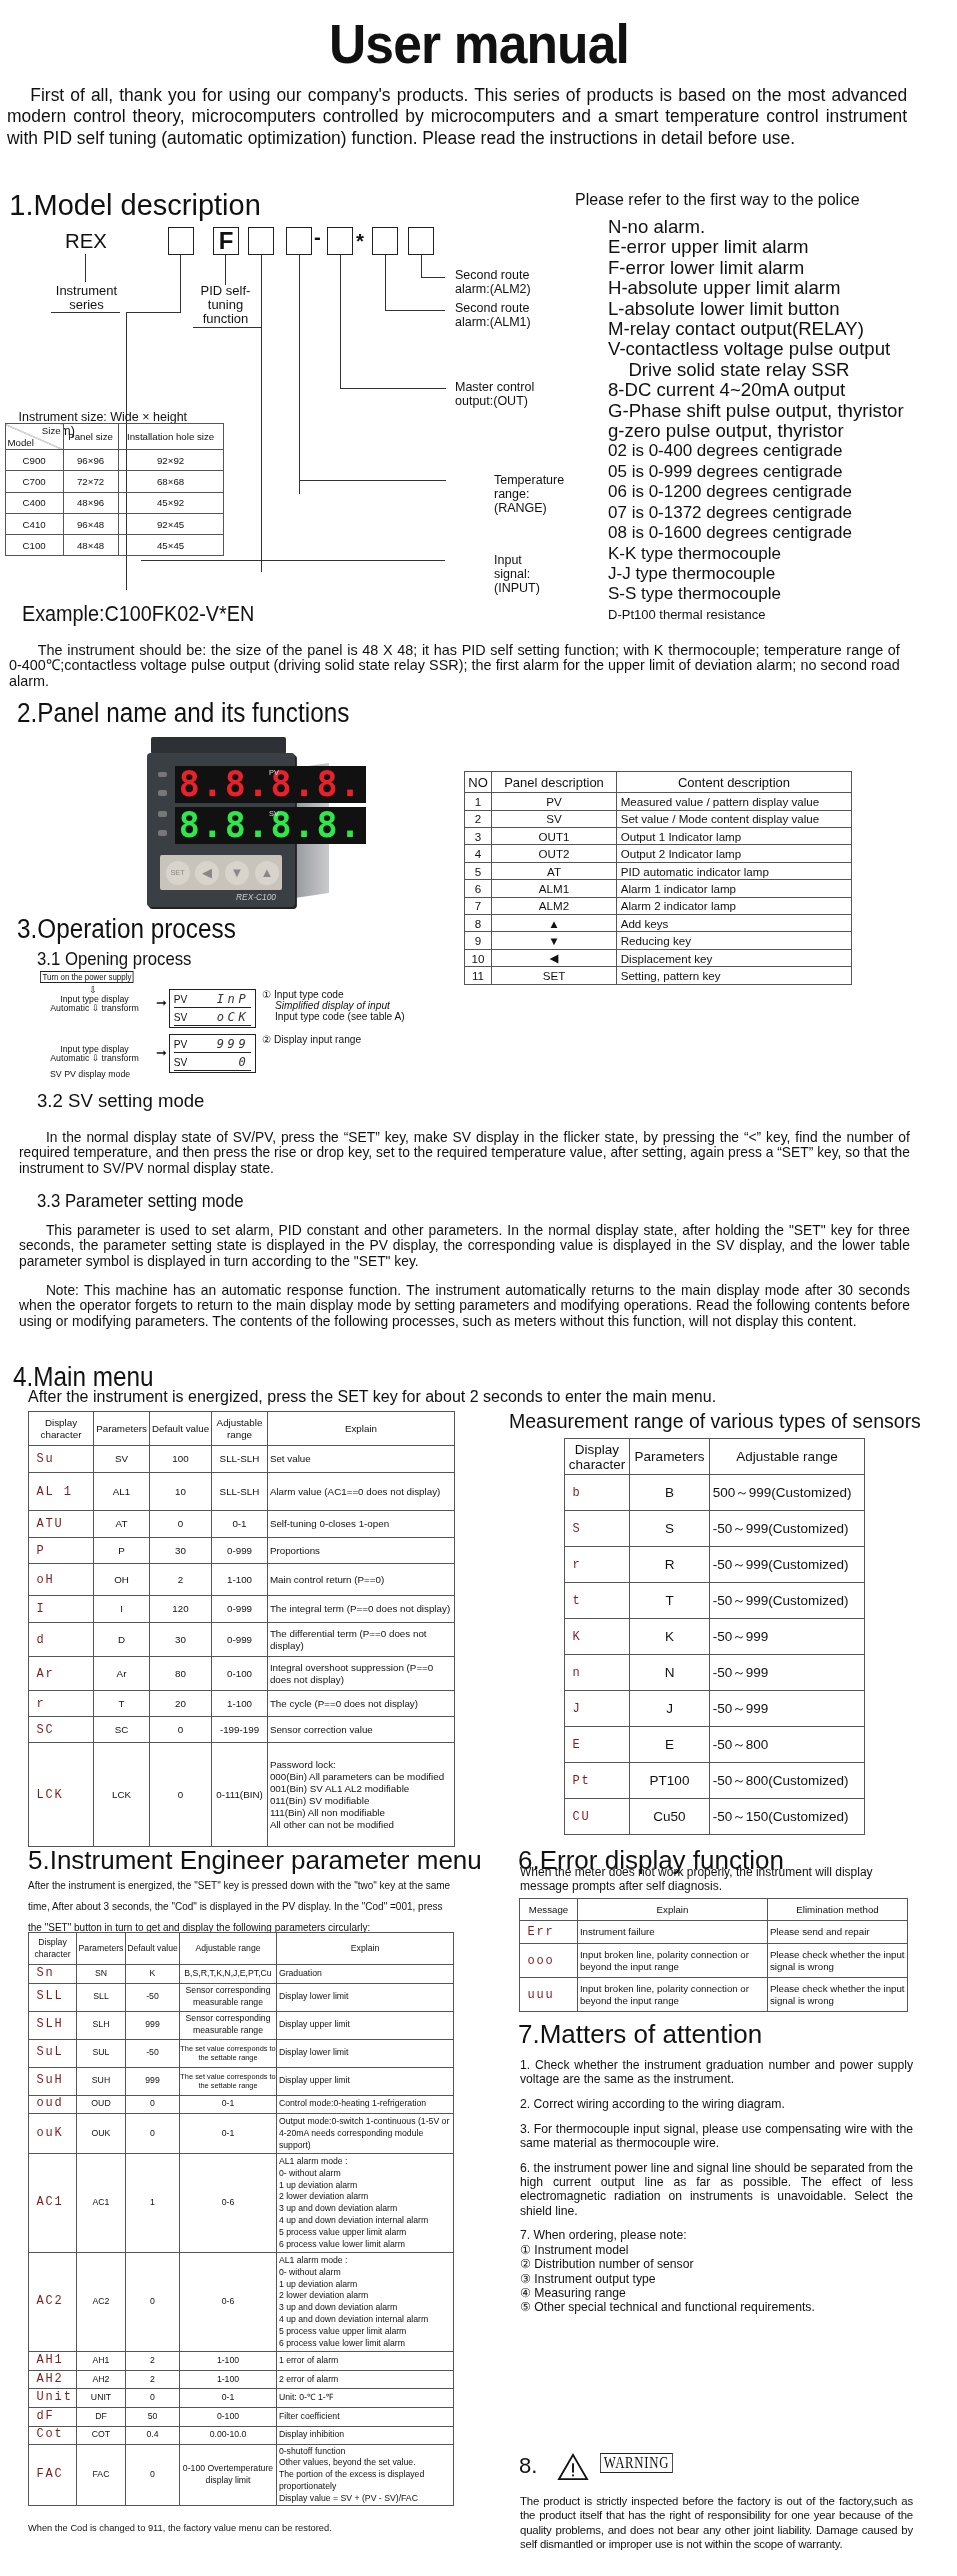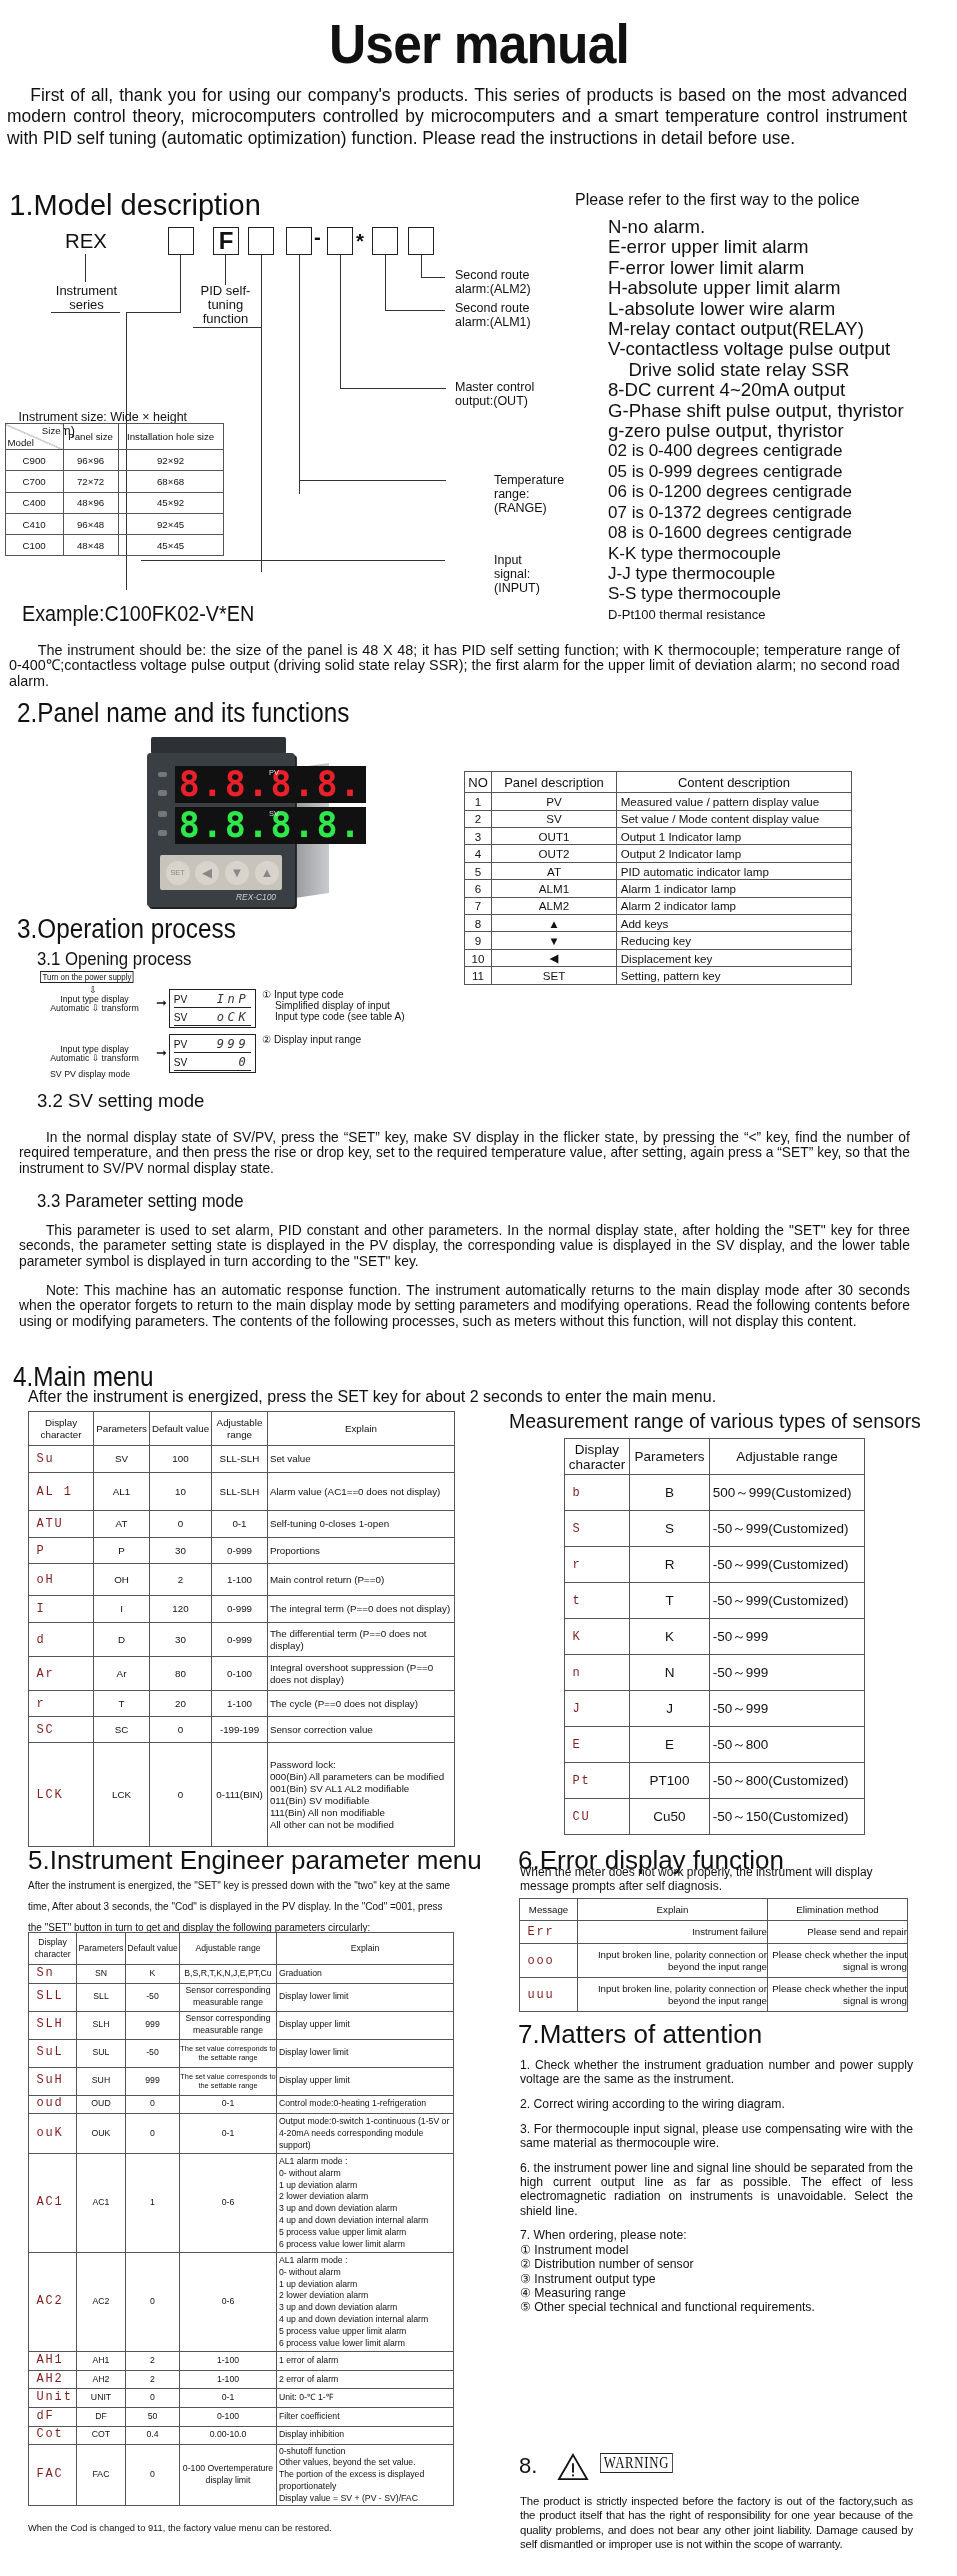--- a/index.html
+++ b/index.html
@@ -21,21 +21,21 @@
   .t-size td, .t-size th { font-size: 9.7px; height: 21.3px; }
   .t-panel td, .t-panel th { font-size: 11.6px; height: 17.4px; }
   .t-panel td.l { text-align: left; padding-left: 3.7px; }
   .t-main td, .t-main th { font-size: 9.8px; line-height: 12px; }
   .t-main td.l { text-align: left; padding-left: 1.9px; }
   .t-sens td, .t-sens th { font-size: 13.5px; height: 36px; }
   .t-sens td.l { text-align: left; padding-left: 2.8px; }
   .t-eng td, .t-eng th { font-size: 8.7px; line-height: 11.8px; }
   .t-eng td.l { text-align: left; padding-left: 1.9px; }
   .t-err td, .t-err th { font-size: 9.7px; line-height: 12px; }
-  .t-err td.l { text-align: right; padding-left: 1.9px; }
+  .t-err td.l { text-align: left; padding-left: 1.9px; }
   .seg { font-family: Liberation Mono, monospace; color: #7f1d1d; text-align: left !important; padding-left: 7.4px; letter-spacing: 1.9px; font-size: 12px !important; }
   .tiny { font-size: 7.4px !important; line-height: 9.3px !important; }
 
   
   .device { position: absolute; left: 147px; top: 753px; width: 148px; height: 154px; background: #3a3f44; border-radius: 3.7px; box-shadow: 1.9px 1.9px 0 #222; }
   .dev-side { position: absolute; left: 288px; top: 766px; width: 41px; height: 130px; background: linear-gradient(90deg,#8d9093,#c9cbcd); transform: skewY(-8deg); }
   .dev-clip { position: absolute; left: 151px; top: 737px; width: 135px; height: 16.7px; background: #2d3135; border-radius: 1.9px; }
   .dig { position: absolute; font-family: "DejaVu Sans Mono", monospace; font-weight: bold; font-size: 35px; letter-spacing: 1.9px; line-height: 37px; background: #111; padding: 0 3.7px; }
   .keys { position: absolute; left: 13px; top: 102px; width: 122px; height: 35px; background: #c8c4bc; border-radius: 1.9px; }
   .key { position: absolute; top: 5.6px; width: 24px; height: 24px; border-radius: 50%; background: #d8d4cc; color: #888; font-size: 13px; text-align: center; line-height: 24px; }
@@ -92,21 +92,21 @@
 <div class="lbl" style="left:494px;top:473px;width:56px;font-size:12.5px;">Temperature range:(RANGE)</div>
 <div class="lbl" style="left:494px;top:553px;width:56px;font-size:12.5px;">Input signal: (INPUT)</div>
 <div class="lbl" style="left:18.6px;top:394px;width:195px;font-size:12.5px;margin-top:16px;">Instrument size: Wide × height (unit: mm)</div>
 
 <div class="abs" style="left:575px;top:191px;font-size:16px;">Please refer to the first way to the police</div>
 <div class="abs codes" style="left:608px;top:217px;">
   <div>N-no alarm.</div>
   <div>E-error upper limit alarm</div>
   <div>F-error lower limit alarm</div>
   <div>H-absolute upper limit alarm</div>
-  <div>L-absolute lower wire alarm</div>
+  <div>L-absolute lower limit button</div>
   <div>M-relay contact output(RELAY)</div>
   <div>V-contactless voltage pulse output</div>
   <div style="padding-left:20.4px;">Drive solid state relay SSR</div>
   <div>8-DC current 4~20mA output</div>
   <div>G-Phase shift pulse output, thyristor</div>
   <div>g-zero pulse output, thyristor</div>
   <div style="font-size:17px;">02 is 0-400 degrees centigrade</div>
   <div style="font-size:17px;">05 is 0-999 degrees centigrade</div>
   <div style="font-size:17px;">06 is 0-1200 degrees centigrade</div>
   <div style="font-size:17px;">07 is 0-1372 degrees centigrade</div>
@@ -261,21 +261,21 @@
       <span class="k">PV</span>
       <span class="v">InP</span>
     </div>
   <div class="row" style="top:18.6px;">
       <span class="k">SV</span>
       <span class="v">oCK</span>
     </div>
 </div>
 <div class="abs" style="left:262px;top:989px;font-size:10.2px;line-height:11px;">
   <div>① Input type code</div>
-  <div style="padding-left:13px;">Simplified display of input</div>
+  <div style="padding-left:13px;font-style:italic;">Simplified display of input</div>
   <div style="padding-left:13px;">Input type code (see table A)</div>
 </div>
 <div class="abs" style="left:39px;top:1045px;width:111px;font-size:8.8px;text-align:center;line-height:9.3px;">
   <div>Input type display</div>
     <div>Automatic ⇩ transform</div>
 </div>
 <div class="abs" style="left:156px;top:1045px;font-size:13px;">➞</div>
 <div class="lcd" style="left:169px;top:1034px;">
   <div class="row" style="top:0;">
       <span class="k">PV</span>

